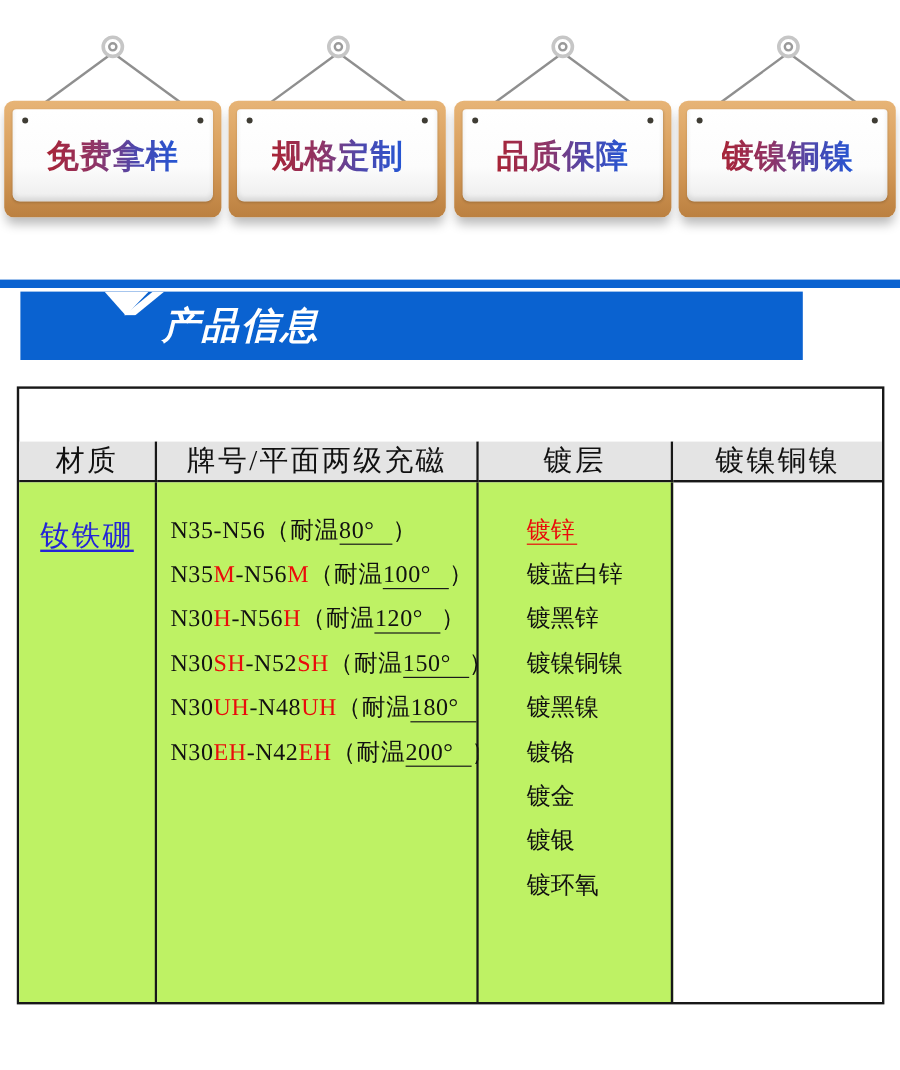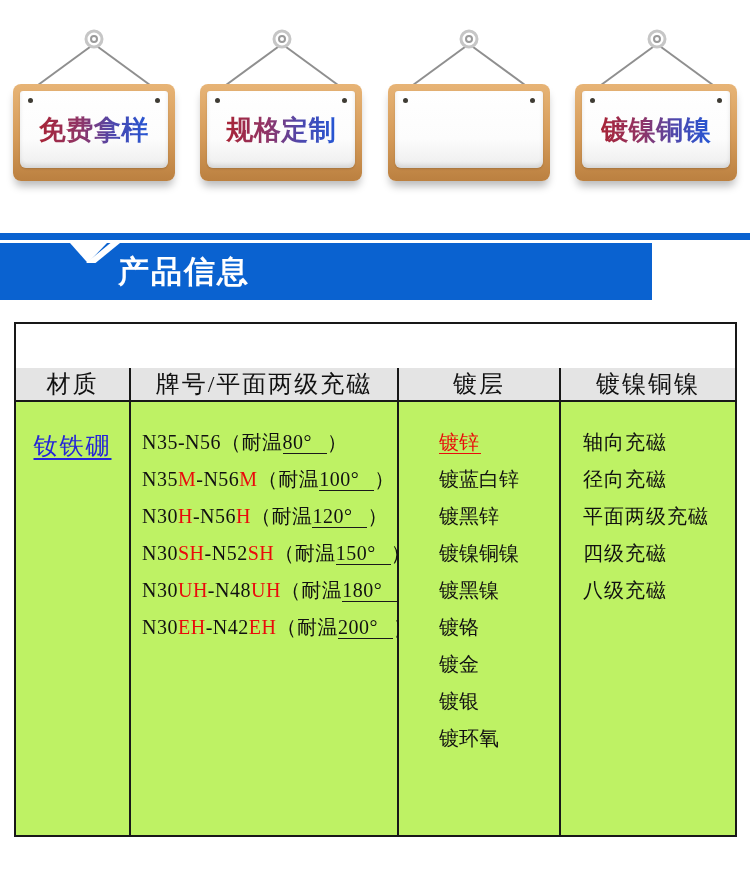--- a/index.html
+++ b/index.html
@@ -11,21 +11,21 @@
 
   
   .signs-row {
     position:absolute; top:18px; left:0; width:750px; height:205px;
     display:flex;
   }
   .sign { position:relative; width:187.5px; height:205px; }
   .sign svg.rig { position:absolute; top:0; left:0; }
   .board {
     position:absolute; top:66px; left:50%; transform:translateX(-50%);
-    width:162px; height:97px; border-radius:8px;
+    width:181px; height:97px; border-radius:8px;
     background:linear-gradient(180deg,#e7b476 0%, #d59b59 55%, #bb8040 100%);
     box-shadow:0 7px 9px -2px rgba(0,0,0,0.28);
   }
   .paper {
     position:absolute; left:7px; right:7px; top:7px; bottom:13px;
     background:linear-gradient(180deg,#ffffff 0%, #fcfcfc 62%, #ededed 100%);
     border-radius:3px 3px 6px 6px;
     box-shadow:inset 0 -3px 4px rgba(0,0,0,0.10), 0 1px 2px rgba(0,0,0,0.15);
     display:flex; align-items:center; justify-content:center;
   }
@@ -34,21 +34,21 @@
   .pin.l { left:8px; } .pin.r { right:8px; }
   .sign-label {
     font-size:27px; font-weight:bold; letter-spacing:0.5px; white-space:nowrap;
     background:linear-gradient(90deg,#a82436 0%, #8f3568 38%, #4d48ae 68%, #2456d4 100%);
     -webkit-background-clip:text; background-clip:text;
     -webkit-text-fill-color:transparent; color:transparent;
   }
 
   
   .bar-thin { position:absolute; top:233px; left:0; width:750px; height:7px; background:var(--accent,#0a62d0); }
-  .bar-main { position:absolute; top:243px; left:0; width:652px; height:57px; background:var(--accent,#0a62d0); }
+  .bar-main { position:absolute; top:243px; left:17px; width:652px; height:57px; background:var(--accent,#0a62d0);font-style:italic; }
   .deco-tri {
     position:absolute; left:70px; top:0; width:37px; height:20px; background:#fff;
     clip-path:polygon(0 0,100% 0,48% 100%);
   }
   .deco-slash {
     position:absolute; left:86px; top:0; width:34px; height:20px; background:#fff;
     clip-path:polygon(72% 0,100% 0,28% 100%,0 100%);
   }
   .bar-title {
     position:absolute; left:118px; top:0; height:57px; line-height:57px;
@@ -136,20 +136,21 @@
     <svg class="rig" width="187" height="80" viewBox="0 0 187 80">
       <line x1="94" y1="26" x2="23" y2="78" stroke="#8f8f8f" stroke-width="2"></line>
       <line x1="94" y1="26" x2="165" y2="78" stroke="#8f8f8f" stroke-width="2"></line>
       <circle cx="94" cy="21" r="8" fill="#ffffff" stroke="#c6c6c6" stroke-width="3"></circle>
       <circle cx="94" cy="21" r="3" fill="#ffffff" stroke="#9a9a9a" stroke-width="2"></circle>
     </svg>
     <div class="board">
       <div class="paper">
         <span class="pin l"></span>
         <span class="pin r"></span>
+        <span class="sign-label">品质保障</span>
       </div>
     </div>
   </div>
 
   <div class="sign">
     <svg class="rig" width="187" height="80" viewBox="0 0 187 80">
       <line x1="94" y1="26" x2="23" y2="78" stroke="#8f8f8f" stroke-width="2"></line>
       <line x1="94" y1="26" x2="165" y2="78" stroke="#8f8f8f" stroke-width="2"></line>
       <circle cx="94" cy="21" r="8" fill="#ffffff" stroke="#c6c6c6" stroke-width="3"></circle>
       <circle cx="94" cy="21" r="3" fill="#ffffff" stroke="#9a9a9a" stroke-width="2"></circle>
@@ -193,20 +194,13 @@
       <div class="coat-line"><span class="hl">镀锌</span></div>
       <div class="coat-line"><span>镀蓝白锌</span></div>
       <div class="coat-line"><span>镀黑锌</span></div>
       <div class="coat-line"><span>镀镍铜镍</span></div>
       <div class="coat-line"><span>镀黑镍</span></div>
       <div class="coat-line"><span>镀铬</span></div>
       <div class="coat-line"><span>镀金</span></div>
       <div class="coat-line"><span>镀银</span></div>
       <div class="coat-line"><span>镀环氧</span></div>
     </div>
-  <div class="cell magnet" id="magnet-list">
-      <div class="mag-line">轴向充磁</div>
-      <div class="mag-line">径向充磁</div>
-      <div class="mag-line">平面两级充磁</div>
-      <div class="mag-line">四级充磁</div>
-      <div class="mag-line">八级充磁</div>
-    </div>
 </div>
 
 </body></html>

